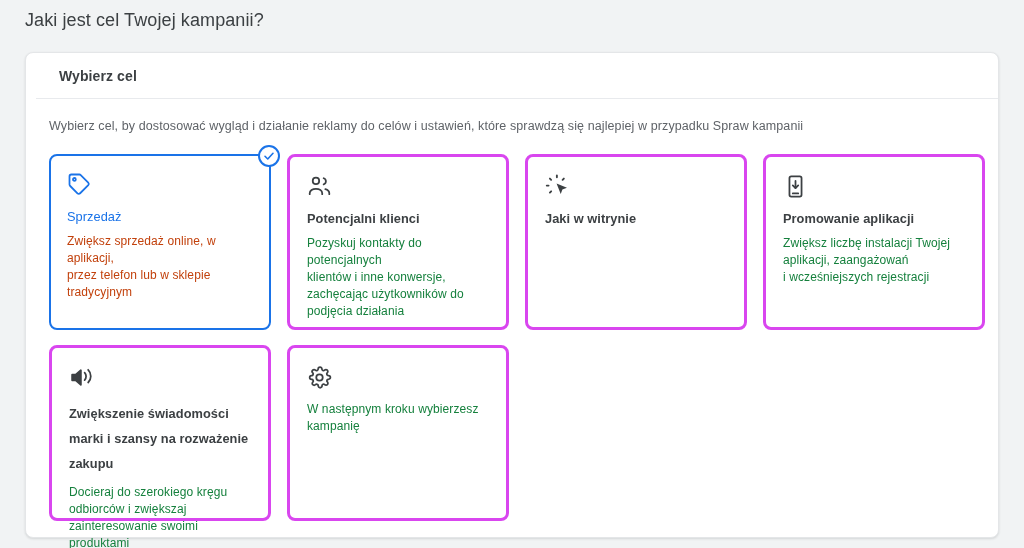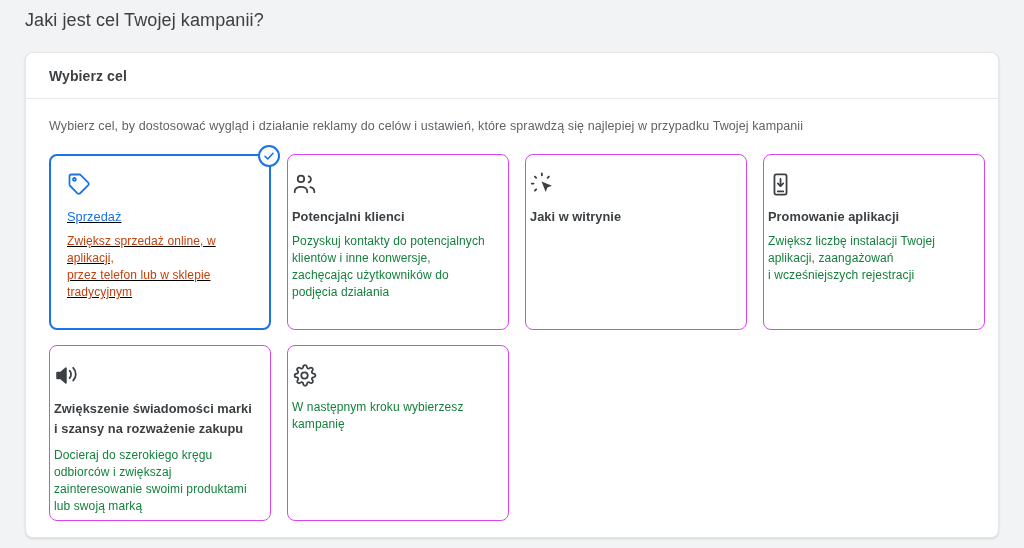--- a/index.html
+++ b/index.html
@@ -47,20 +47,21 @@
     border-radius: 8px;
     box-shadow: 0 1px 2px rgba(60,64,67,.10), 0 1px 3px rgba(60,64,67,.06);
   }
 
   .panel-header {
     height: 46px;
     border-bottom: 1px solid #e8eaed;
     display: flex;
     align-items: center;
     padding: 0 0 0 23px;
+    margin-left: 10px;
   }
 
   .panel-title {
     font-size: 14px;
     font-weight: 700;
     color: #3c4043;
     letter-spacing: .1px;
   }
 
   .panel-body {
@@ -80,31 +81,30 @@
     display: grid;
     grid-template-columns: repeat(4, 222px);
     grid-auto-rows: 176px;
     column-gap: 16px;
     row-gap: 15px;
   }
 
   .goal-card {
     position: relative;
     background: #ffffff;
-    border: 1px solid #d946ef;
+    border: 3px solid #d946ef;
     border-radius: 8px;
-    padding: 17px 17px 12px 4px;
+    padding: 17px 17px 12px 17px;
     cursor: pointer;
     overflow: visible;
   }
 
   .goal-card.selected {
     border: 2px solid #1a73e8;
     padding: 16px 16px 11px 16px;
-    text-decoration: underline;
   }
 
   .card-icon {
     height: 26px;
     margin-bottom: 10px;
     display: block;
     color: #3c4043;
   }
 
   .goal-card.selected .card-icon { color: #1a73e8; }
@@ -118,21 +118,21 @@
     line-height: 17px;
     letter-spacing: .05px;
     margin-bottom: 8px;
   }
 
   .goal-card.selected .card-title {
     color: #1a73e8;
     font-weight: 500;
   }
 
-  .card-title.tall { line-height: 20px; margin-top: 10px; }
+  .card-title.tall { line-height: 25px; margin-top: 10px; }
 
   .card-desc {
     font-size: 12px;
     line-height: 17px;
     color: #15803d;
     letter-spacing: .1px;
     white-space: pre-line;
   }
 
   .goal-card.selected .card-desc { color: #c2410c; }
@@ -161,21 +161,21 @@
 
   <h1 class="page-heading">Jaki jest cel Twojej kampanii?</h1>
 
   <section class="panel">
 
     <div class="panel-header">
       <span class="panel-title">Wybierz cel</span>
     </div>
 
     <div class="panel-body">
-      <p class="panel-subtitle">Wybierz cel, by dostosować wygląd i działanie reklamy do celów i ustawień, które sprawdzą się najlepiej w przypadku Twojej kampanii</p>
+      <p class="panel-subtitle">Wybierz cel, by dostosować wygląd i działanie reklamy do celów i ustawień, które sprawdzą się najlepiej w przypadku Spraw kampanii</p>
 
       <div class="grid">
 
         <div class="goal-card selected">
           <span class="check-badge">
             <svg width="12" height="12" viewBox="0 0 24 24" fill="none" stroke="#1a73e8" stroke-width="3.2" stroke-linecap="round" stroke-linejoin="round">
               <polyline points="4,12.5 9.5,18 20,6.5"></polyline>
             </svg>
           </span>
           <span class="card-icon">

